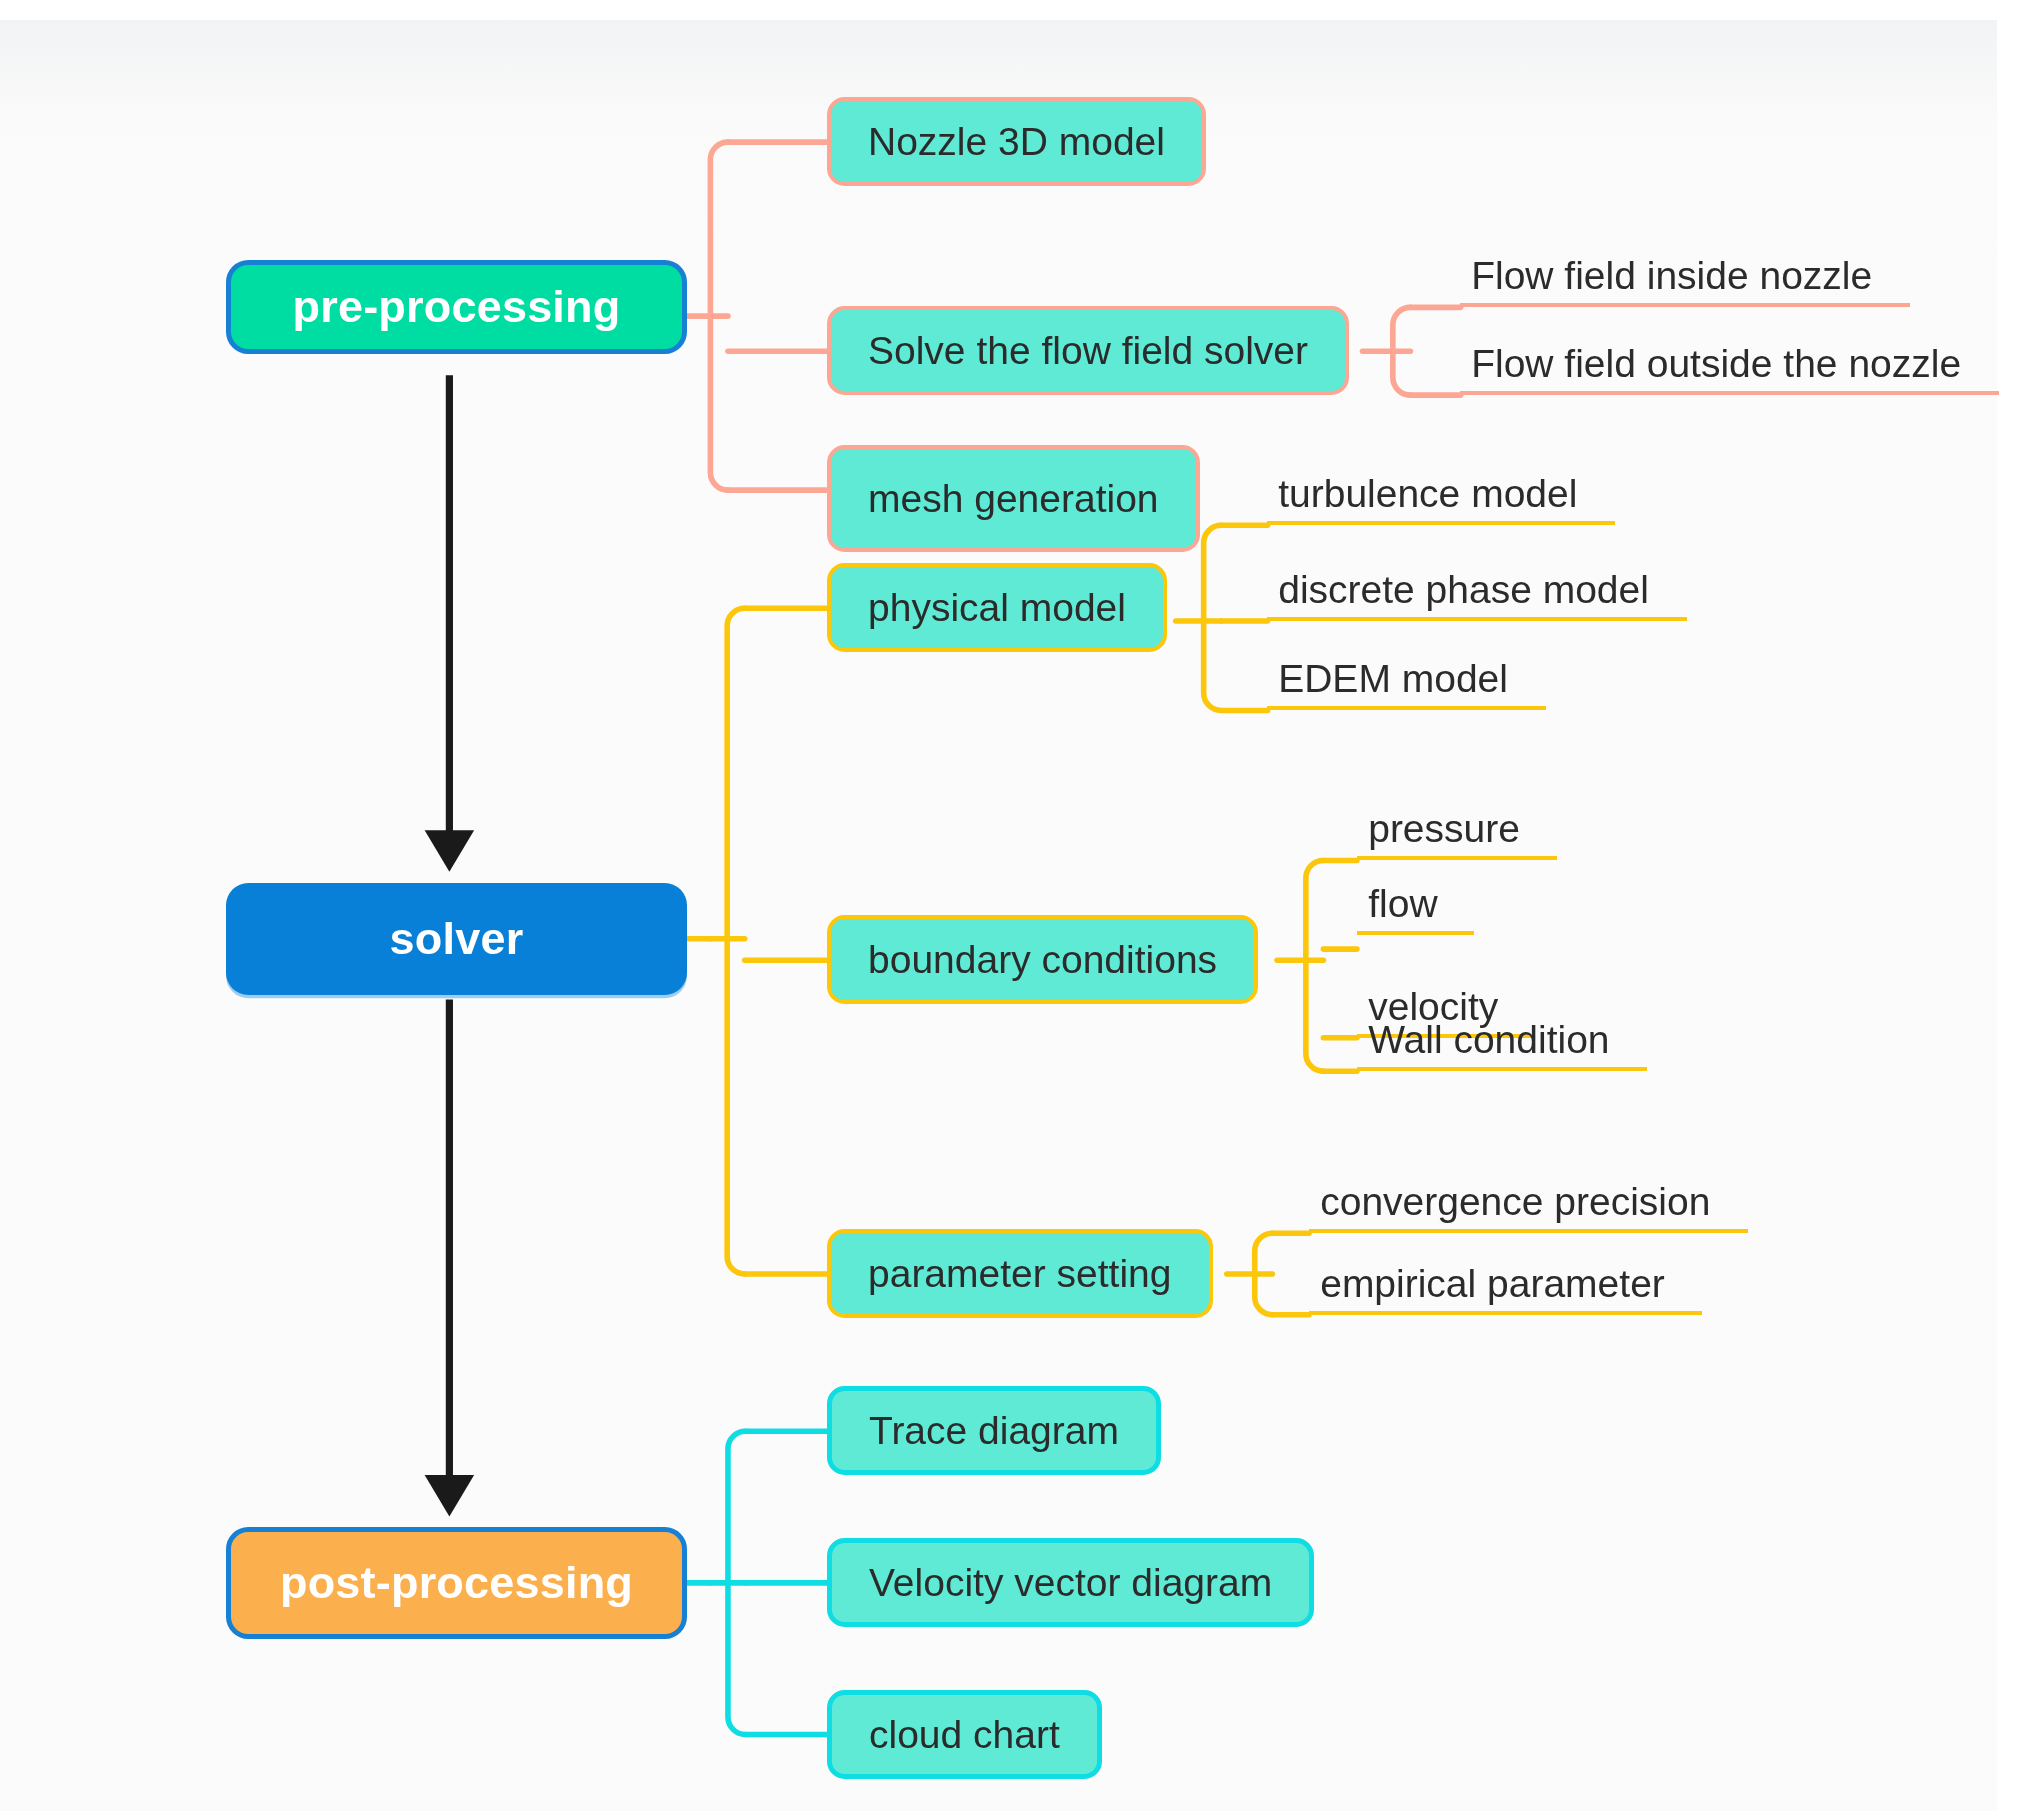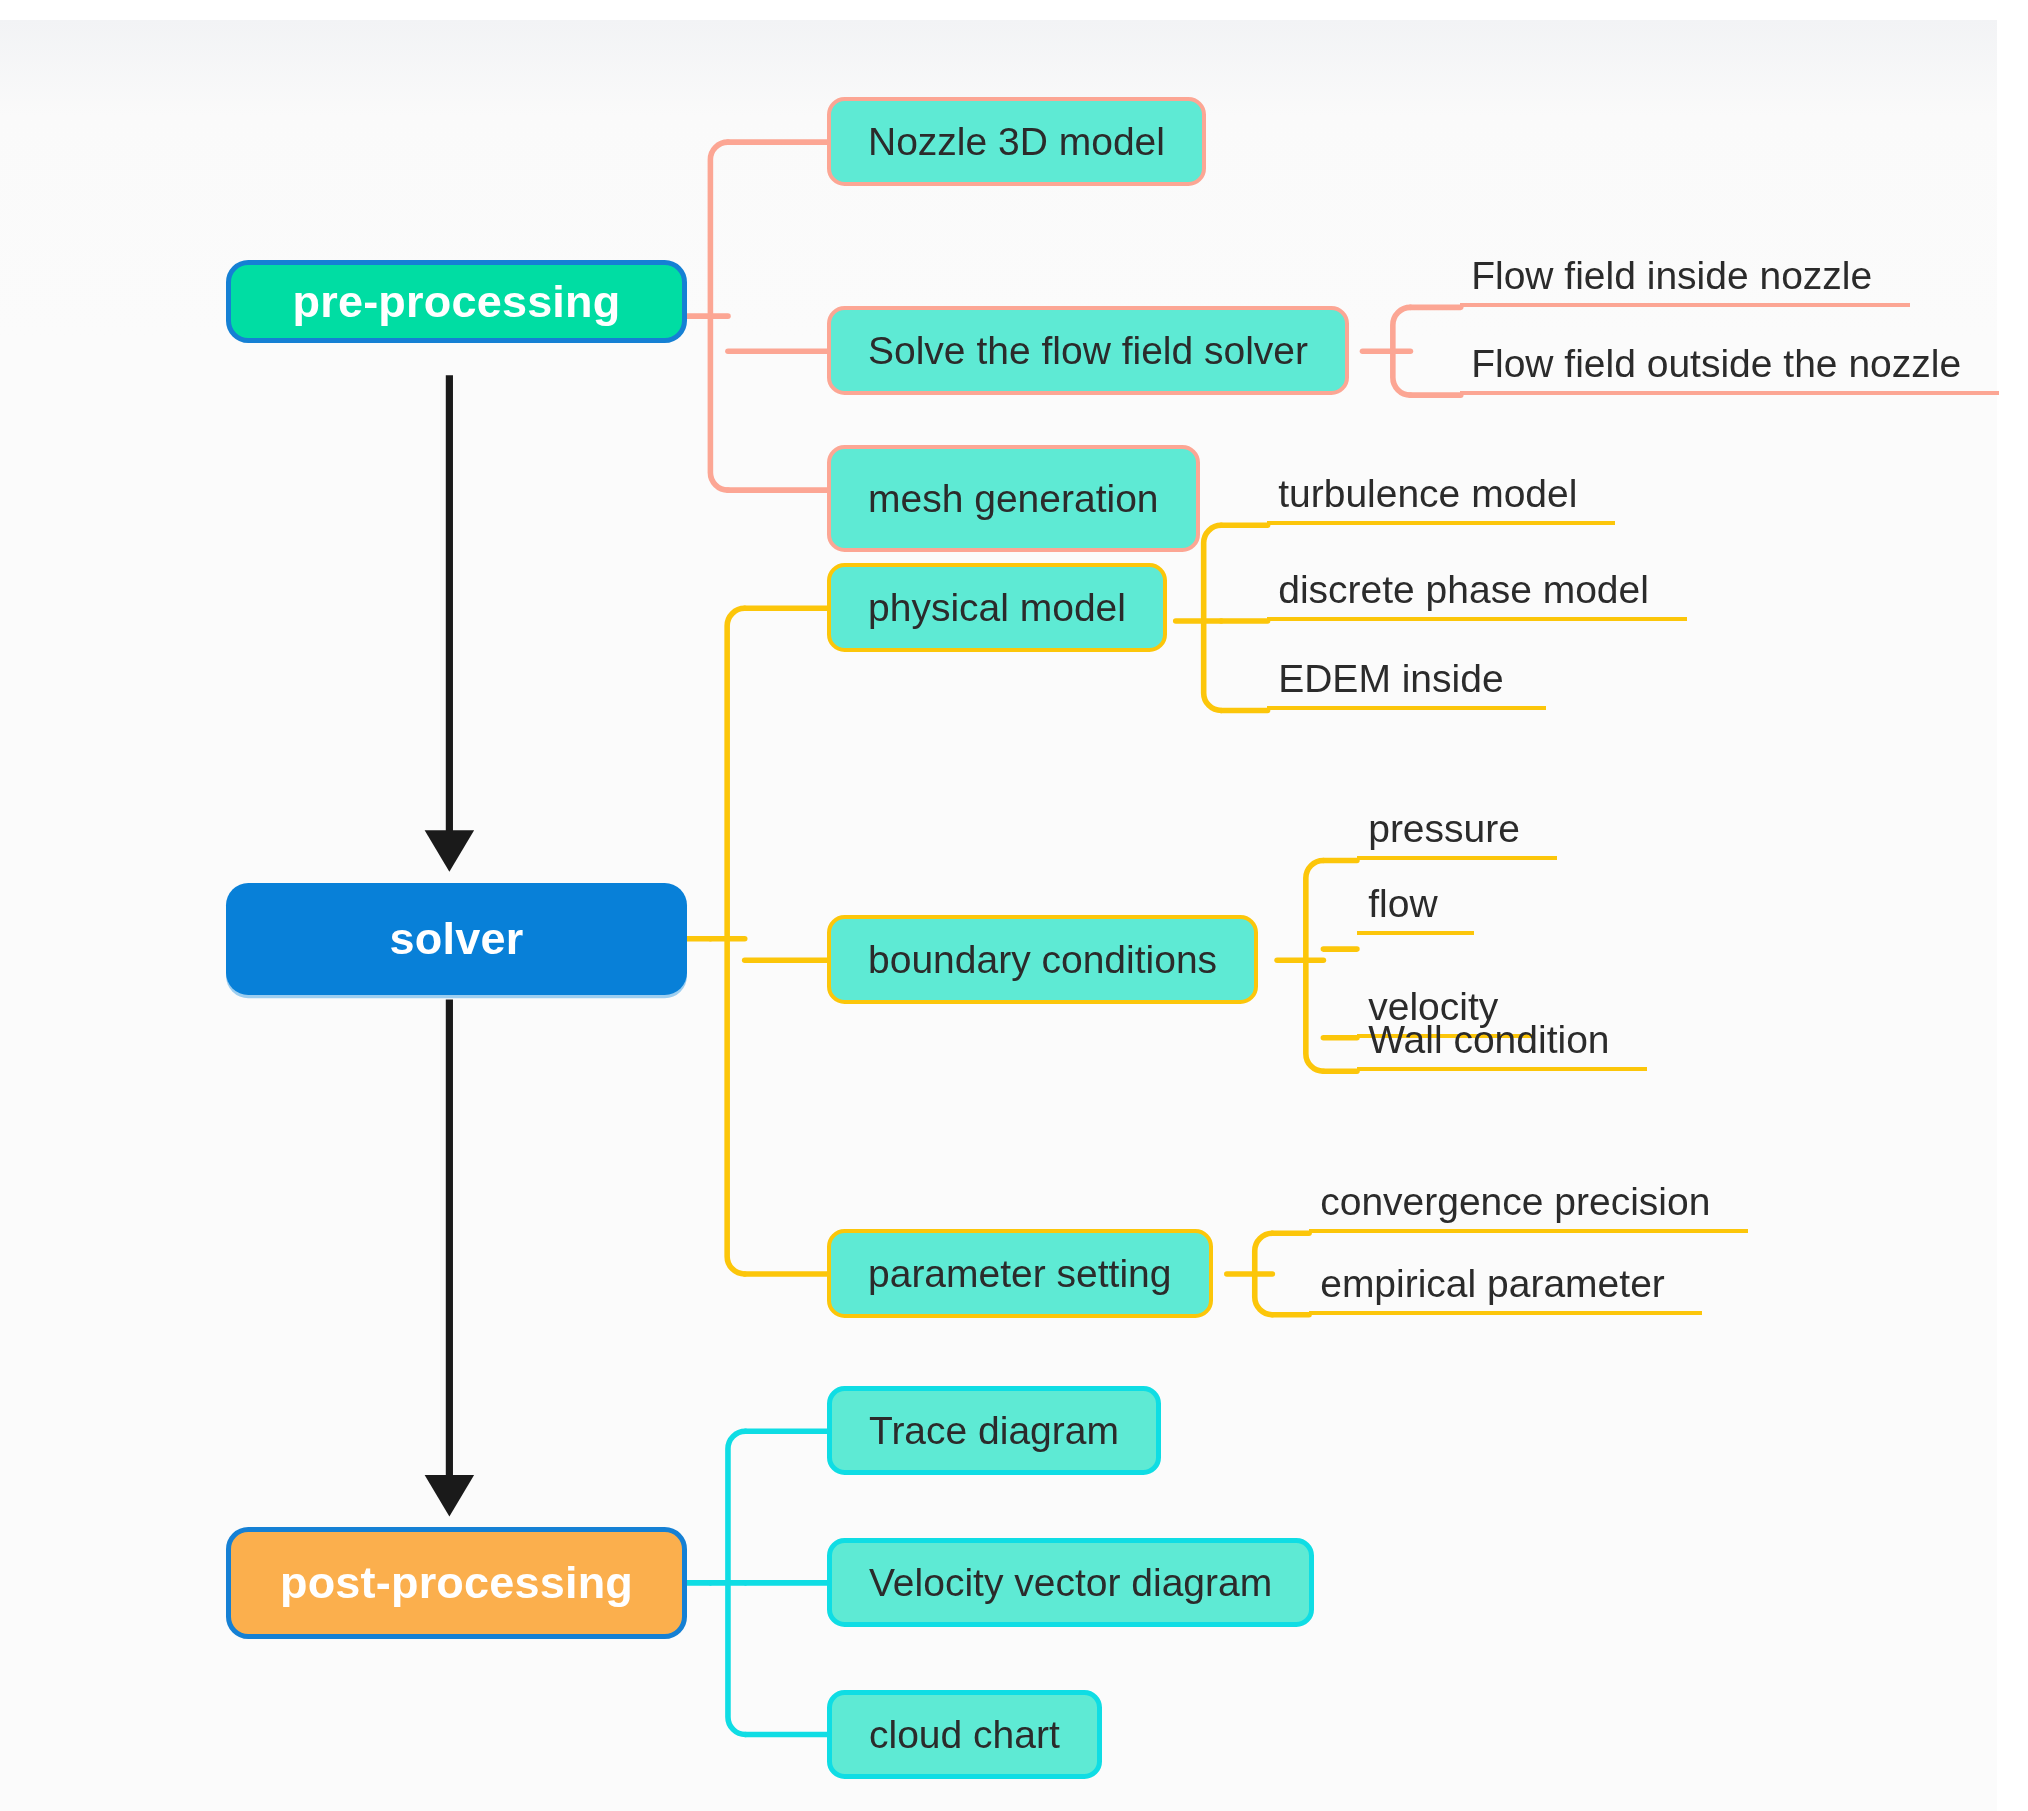--- a/index.html
+++ b/index.html
@@ -34,21 +34,21 @@
     white-space:nowrap;
   }
   .root{
     justify-content:center;
     border-radius:22.3px;
     color:#ffffff;
     font-weight:700;
     letter-spacing:0.2px;
   }
   .root.pre{
-    left:226px;top:260px;width:461px;height:83px;
+    left:226px;top:260px;width:461px;height:94px;
     background:#00dda3;
     border:5.6px solid #1580d4;
     font-size:45px;
   }
   .root.solver{
     left:226px;top:883px;width:461px;height:112px;
     background:#0880d8;
     border:none;
     font-size:45px;
     box-shadow:0 3.2px 0 #9dcef0;
@@ -192,21 +192,21 @@
   <div class="node leafbox amber" style="left:827px;top:563px;height:89px;">physical model</div>
 
   <div class="node leafbox amber" style="left:827px;top:915px;height:89px;">boundary conditions</div>
 
   <div class="node leafbox amber" style="left:827px;top:1229px;height:89px;">parameter setting</div>
 
   <div class="uline amber" style="left: 1267px; top: 461px; height: 64px; width: 348px;">turbulence model</div>
 
   <div class="uline amber" style="left: 1267px; top: 557px; height: 64px; width: 420px;">discrete phase model</div>
 
-  <div class="uline amber" style="left: 1267px; top: 646px; height: 64px; width: 279px;">EDEM inside</div>
+  <div class="uline amber" style="left: 1267px; top: 646px; height: 64px; width: 279px;">EDEM model</div>
 
   <div class="uline amber" style="left: 1357px; top: 796px; height: 64px; width: 200px;">pressure</div>
 
   <div class="uline amber" style="left: 1357px; top: 871px; height: 64px; width: 117px; text-align: right;">flow</div>
 
   <div class="uline amber" style="left: 1357px; top: 974px; height: 64px; width: 178px;">velocity</div>
 
   <div class="uline amber" style="left: 1357px; top: 1007px; height: 64px; margin-top: 0px; width: 290px;">Wall condition</div>
 
   <div class="uline amber" style="left: 1309px; top: 1169px; height: 64px; width: 439px;">convergence precision</div>

